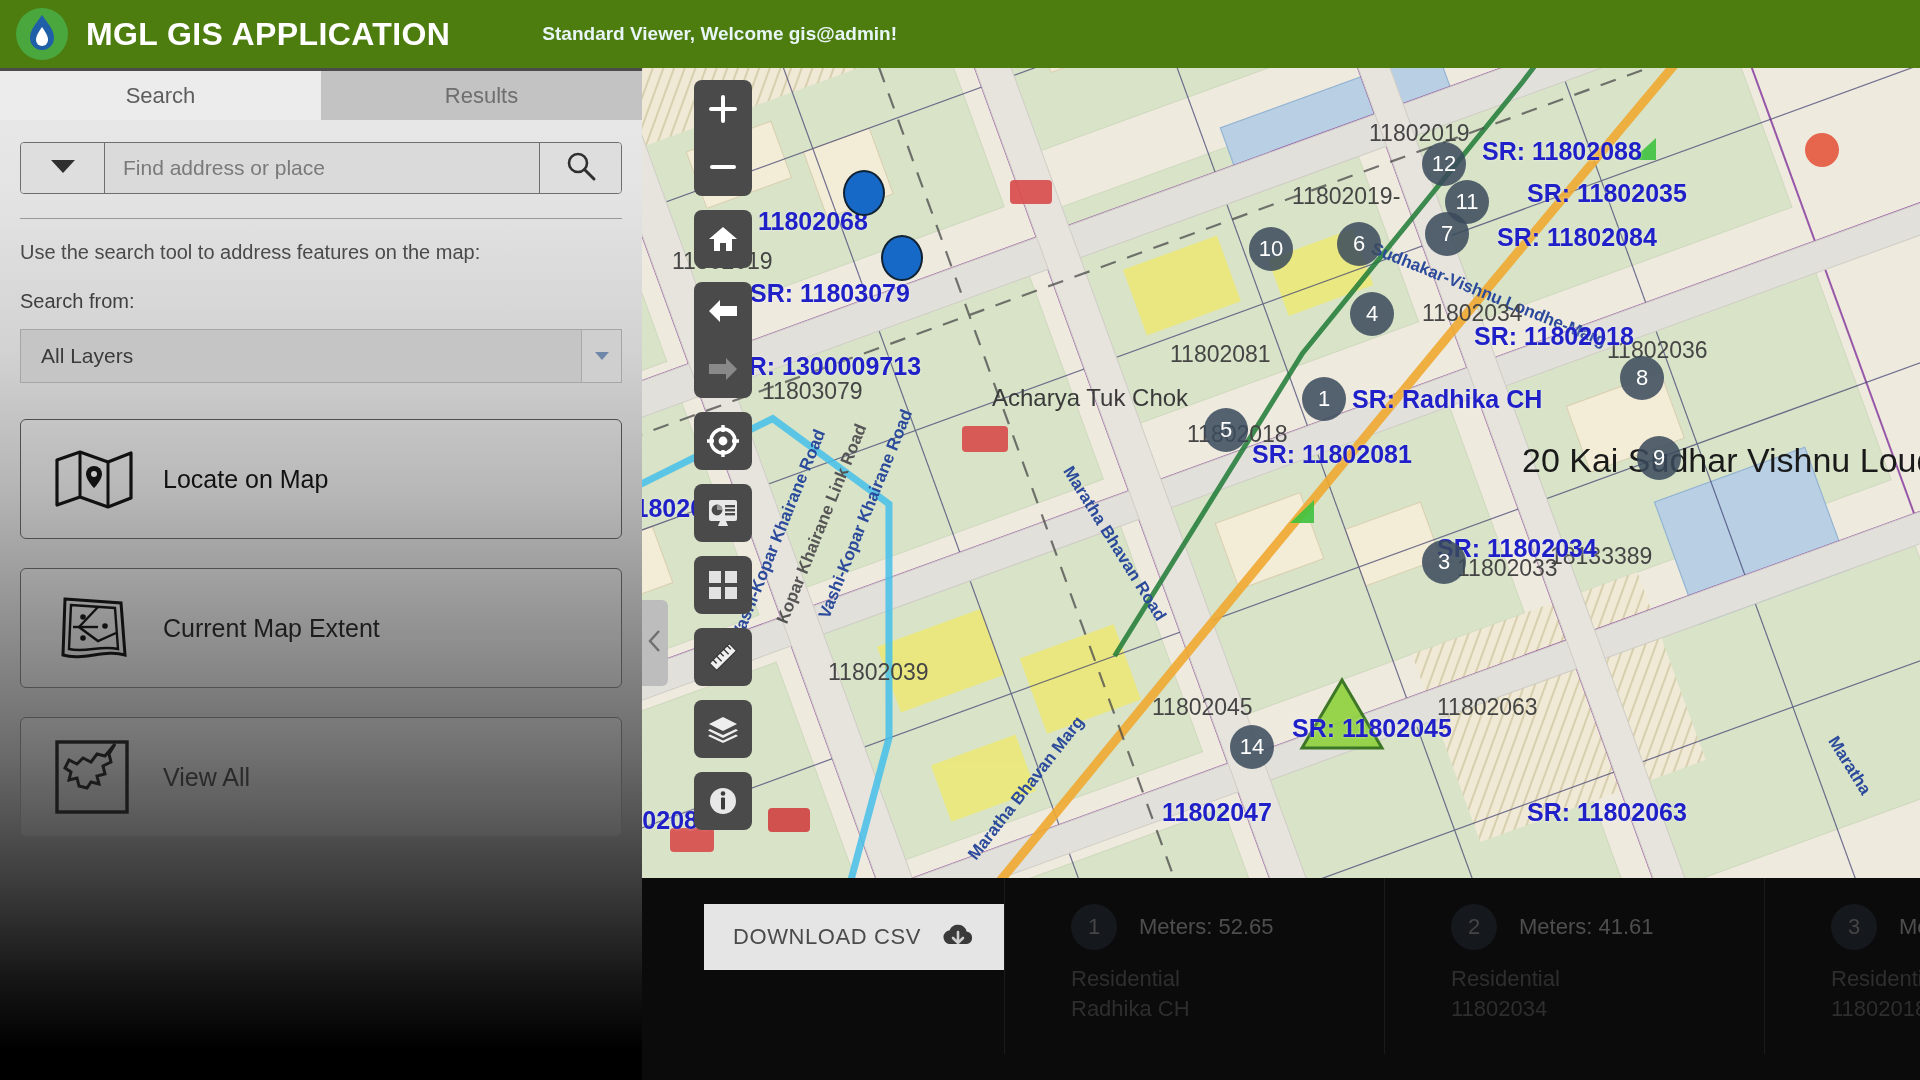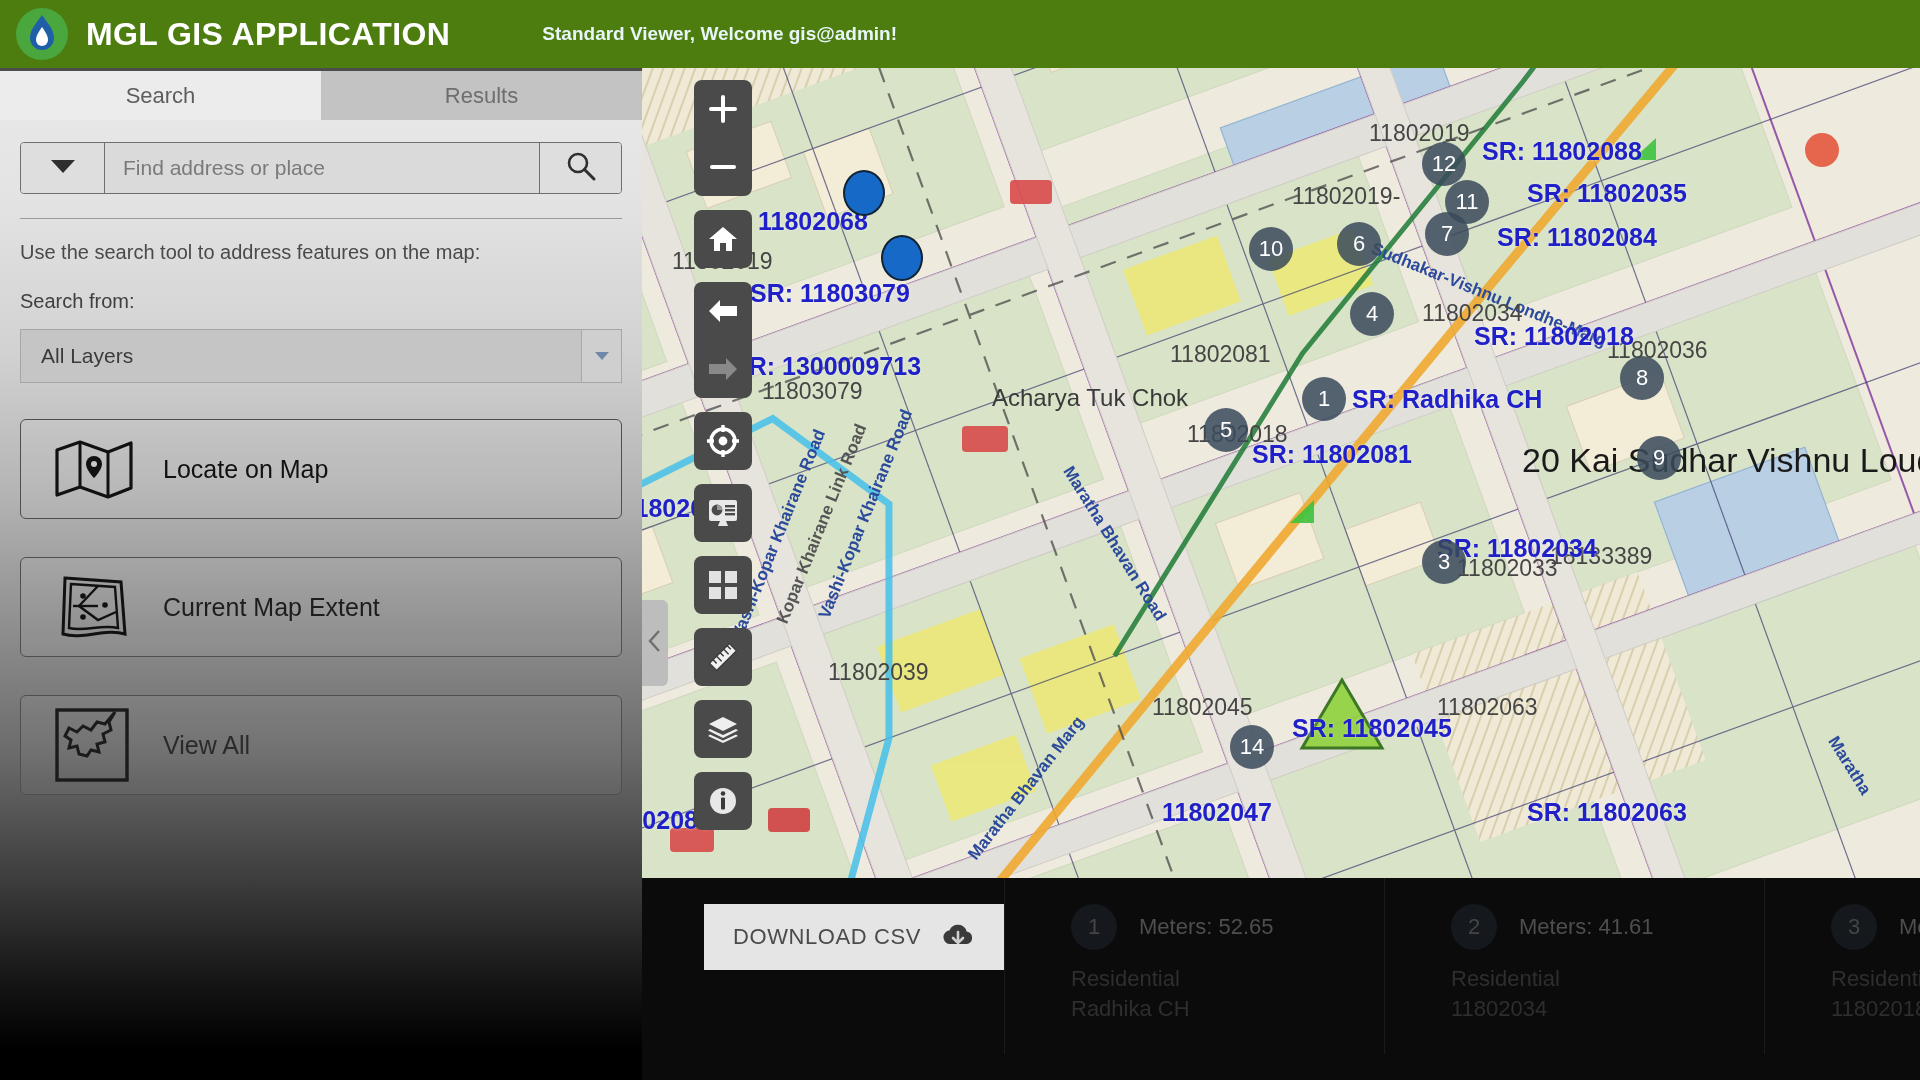--- a/index.html
+++ b/index.html
@@ -84,23 +84,23 @@
   }
   .select-value { font-size: 21px; color: #3b3b3b; padding-left: 20px; }
   .select-arrow {
     position: absolute; right: 0; top: 0; width: 40px; height: 52px;
     background: #cfcfcf; border-left: 1px solid #a9a9a9;
     display: flex; align-items: center; justify-content: center; cursor: pointer;
   }
 
   .actions { margin-top: 36px; }
   .action-btn {
-    display: flex; align-items: center; height: 100px;
+    display: flex; align-items: center; height: 120px;
     border: 1px solid #4f4f4f; border-radius: 6px;
-    margin-bottom: 38px; padding-left: 32px; cursor: pointer;
+    margin-bottom: 29px; padding-left: 32px; cursor: pointer;
     background: rgba(255,255,255,0.045);
   }
   .action-btn .ic { width: 92px; display: flex; align-items: center; justify-content: flex-start; }
   .action-btn .lbl { font-size: 25px; margin-left: 18px; }
   .btn-1 .lbl { color: #111; }
   .btn-2 .lbl { color: #1d1d1d; }
   .btn-3 .lbl { color: #2a2a2a; }
 
   
   .map {

